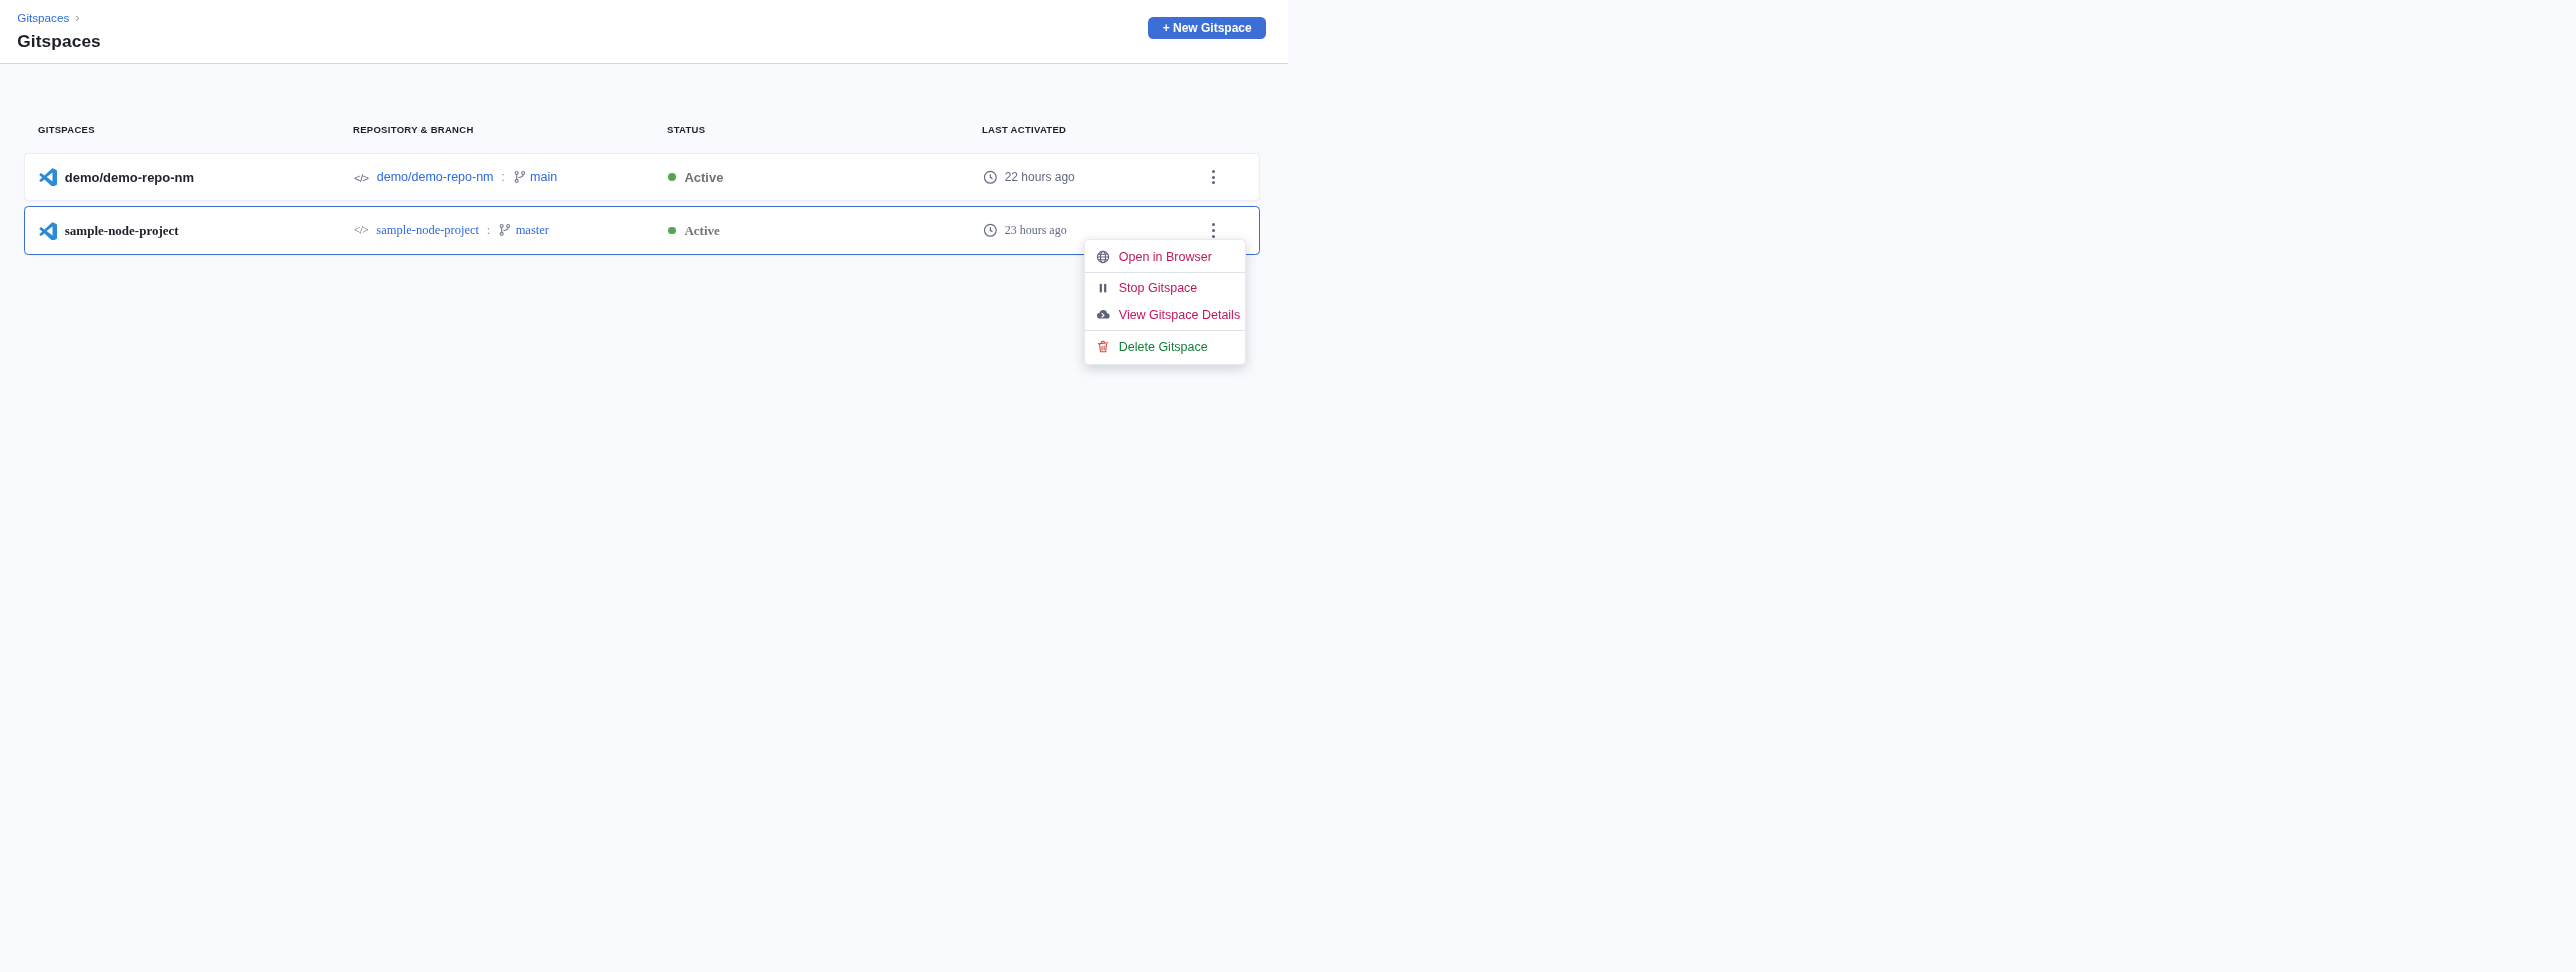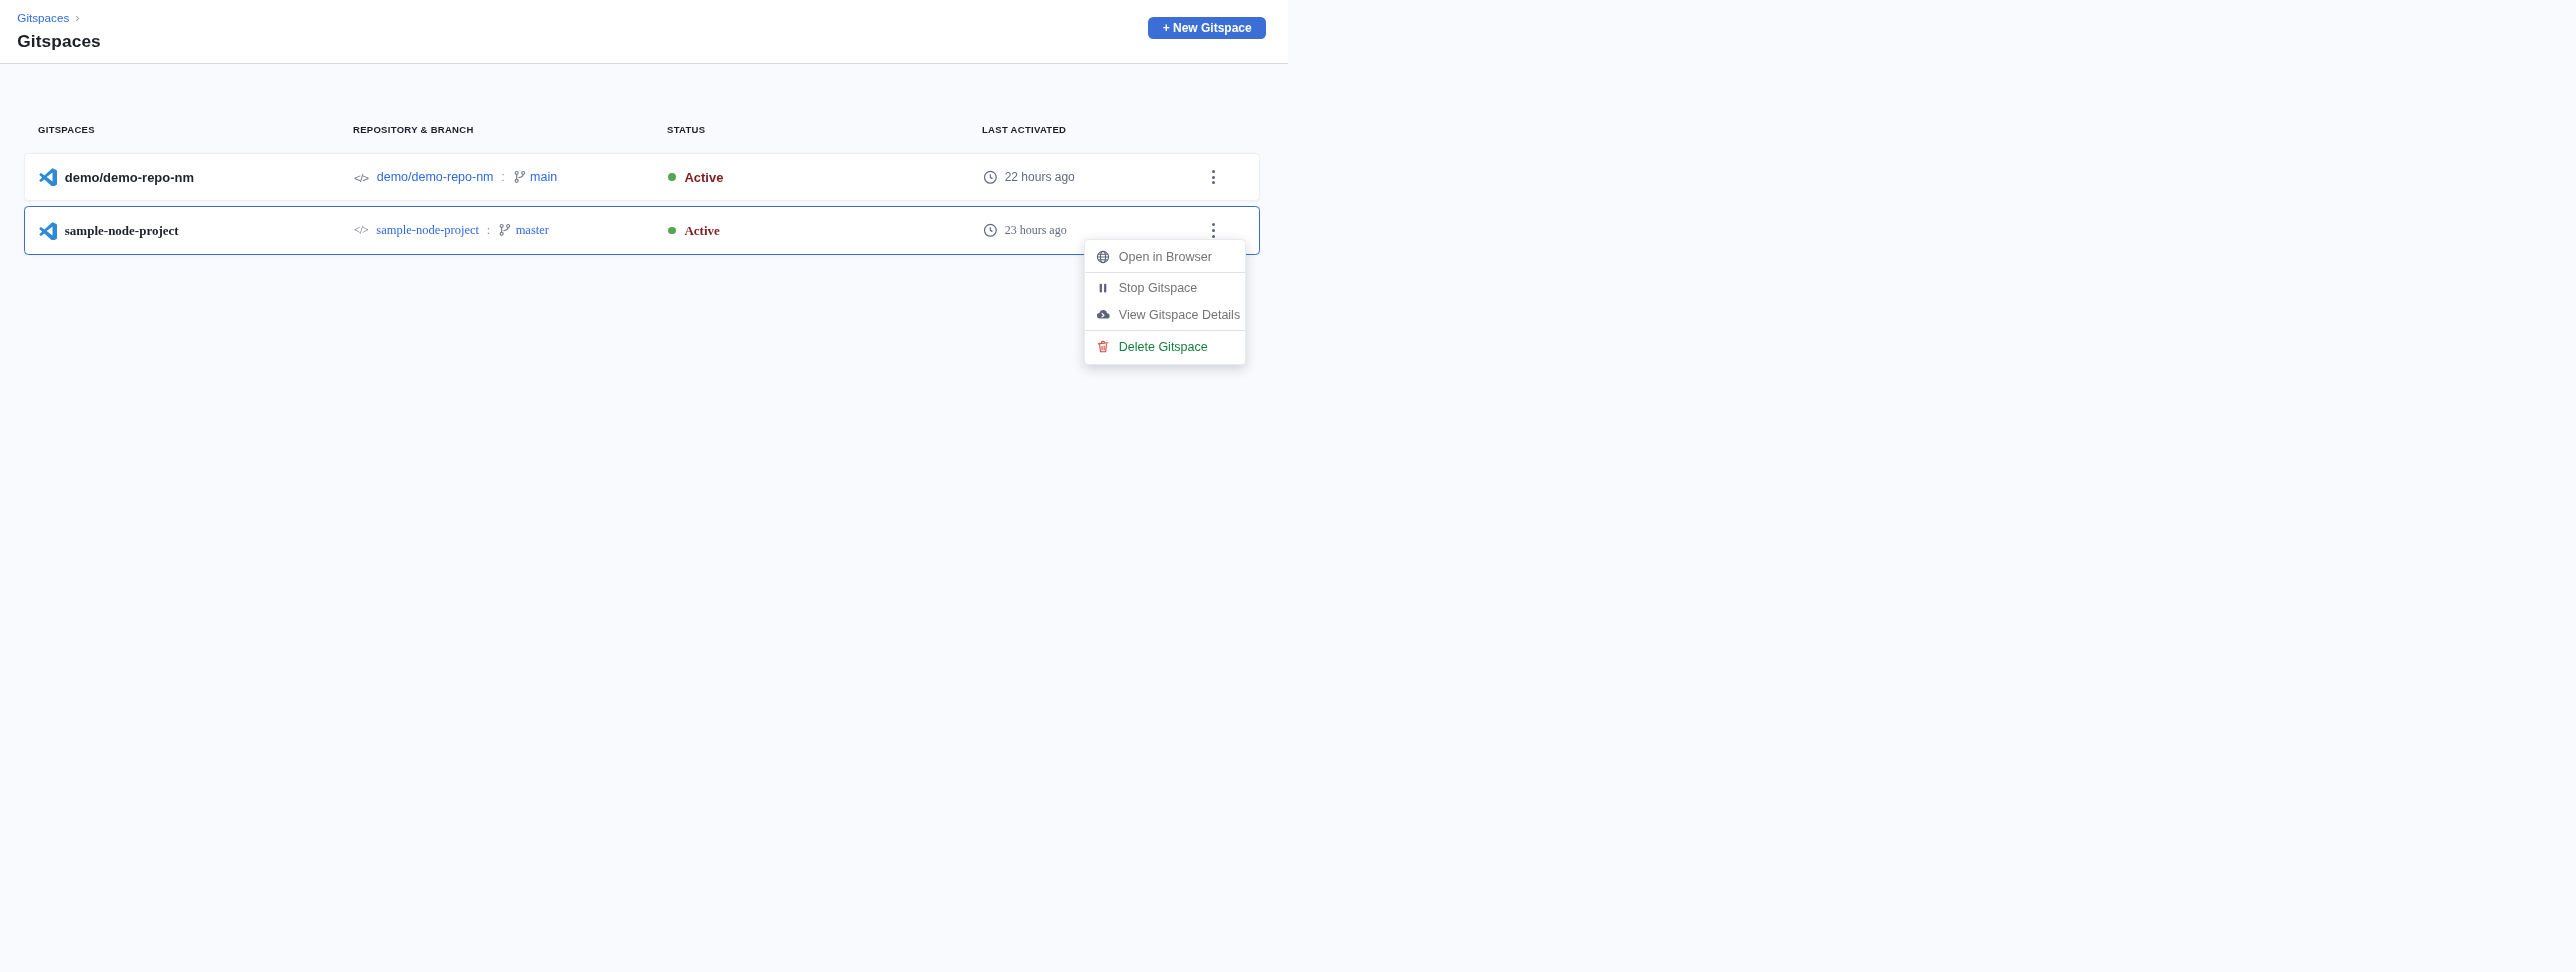--- a/index.html
+++ b/index.html
@@ -62,21 +62,21 @@
 
   .gs-name { font-size:13px; font-weight:700; color:#1f222b; margin-left:7.8px; }
   .vscode-icon { width:18px; height:18px; flex:0 0 auto; }
 
   .code-glyph { color:#6f7483; font-size:11.7px; letter-spacing:-0.9px; margin-right:8.6px; }
   .repo-link, .branch-link { color:#2e6ade; font-size:12.5px; text-decoration:none; cursor:pointer; }
   .colon-sep { color:#8a8f9e; font-size:12.5px; margin:0 7.8px; }
   .branch-wrap { display:flex; align-items:flex-start; gap:3.5px; }
 
   .status-dot { width:7.8px; height:7.8px; border-radius:50%; background:#55a555; margin-right:8.6px; flex:0 0 auto; }
-  .status-text { font-size:13px; font-weight:600; color:#7f1d1d; }
+  .status-text { font-size:13px; font-weight:600; color:#737373; }
 
   .time-cell { color:#636a80; font-size:12px; }
   .clock-icon { margin-right:7px; flex:0 0 auto; }
 
   .action-cell { justify-content:center; }
   .kebab-btn {
     background:none; border:none; cursor:pointer;
     display:flex; flex-direction:column; align-items:center; gap:2.6px;
     padding:5.2px 7px;
   }
@@ -85,21 +85,21 @@
   
   .context-menu {
     position:absolute; left:1084px; top:239px; width:162px;
     background:#ffffff; border:0.9px solid #e9eaef; border-radius:4.3px;
     box-shadow:0 3.5px 12px rgba(25,30,50,.18);
     padding:3.5px 0; z-index:10;
   }
   .menu-item {
     display:flex; align-items:center; gap:8.6px;
     height:27px; padding:0 11.2px;
-    font-size:12.5px; color:#737373; cursor:pointer; white-space:nowrap;
+    font-size:12.5px; color:#be185d; cursor:pointer; white-space:nowrap;
   }
   .menu-item.danger { color:#15803d; }
   .menu-divider { height:0.9px; background:#dfe1e8; margin:1.7px 0; }
   .mi-icon { width:14px; height:14px; flex:0 0 auto; display:block; }
 </style>
 </head>
 <body>
 
 <div class="app-header">
   <div class="breadcrumb">

